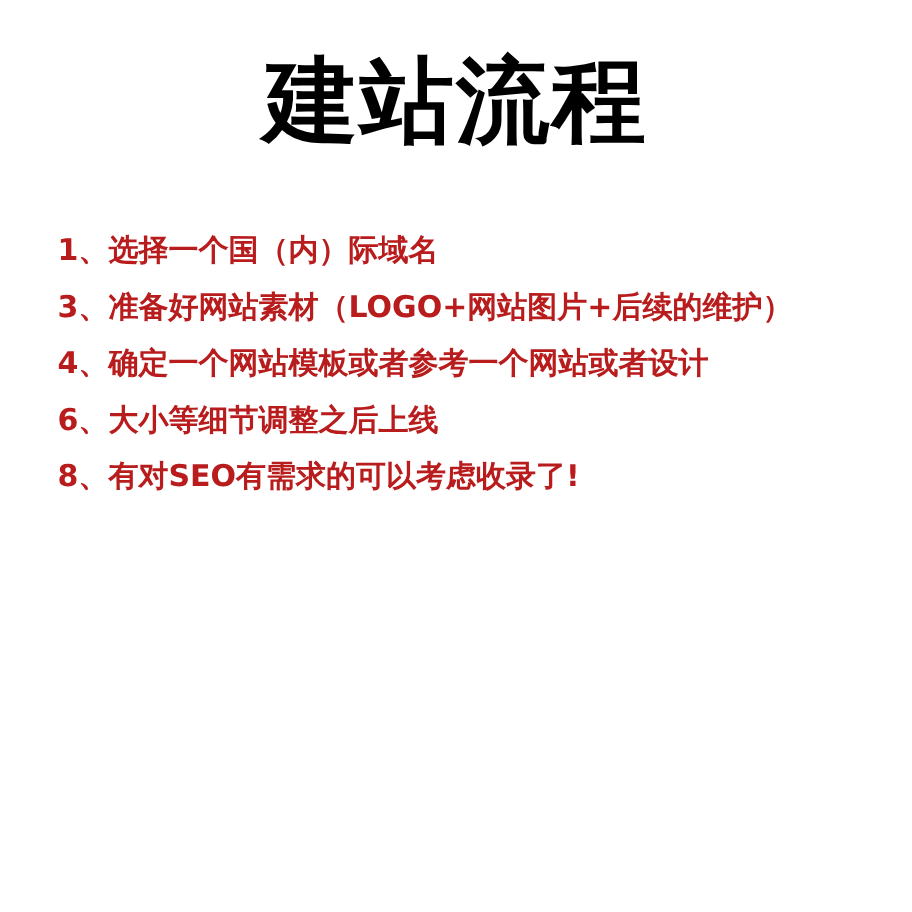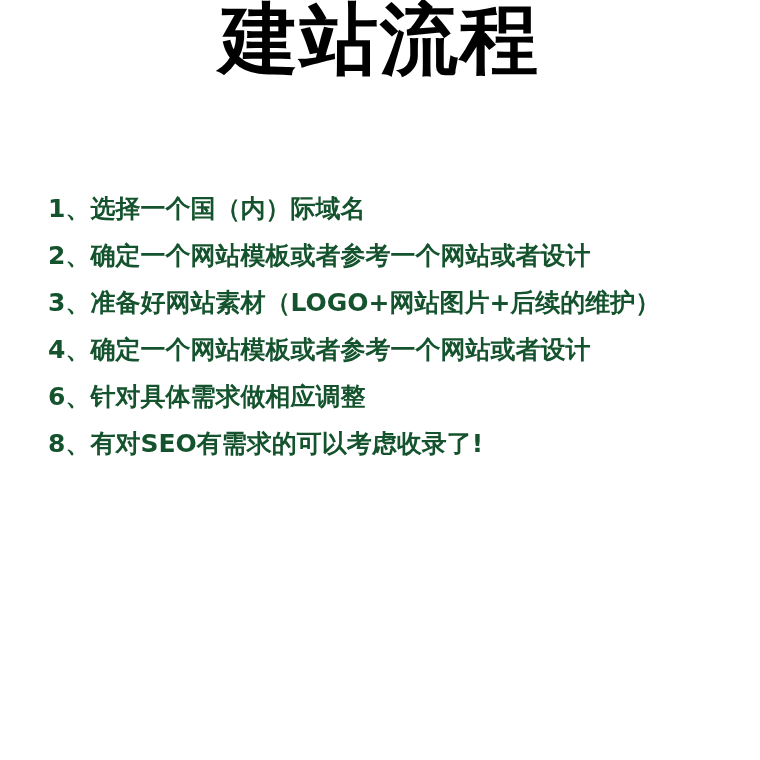--- a/index.html
+++ b/index.html
@@ -20,69 +20,67 @@
     position: relative;
     box-sizing: border-box;
   }
   .title {
     text-align: center;
     font-size: 78px;
     font-weight: bold;
     letter-spacing: 2px;
     line-height: 1;
     margin: 0;
+    padding-top: 46px;
     color: #000000;
     font-family: "DejaVu Sans", "Liberation Sans", sans-serif;
   }
   .steps {
     list-style: none;
     margin: 0;
     padding: 0;
     position: absolute;
     top: 196px;
     left: 48px;
     right: 14px;
   }
   .step {
     display: block;
     font-size: 25px;
     font-weight: bold;
     line-height: 1.0;
     margin-bottom: 22px;
     white-space: nowrap;
-    color: #14532d;
+    color: #b91c1c;
   }
   .step .num {
     display: inline;
   }
   .step .txt {
     display: inline;
   }
 </style>
 </head>
 <body>
 
 <div class="page">
 
   <h1 class="title">建站流程</h1>
 
   <ul class="steps">
     <li class="step">
       <span class="num">1、</span><span class="txt">选择一个国（内）际域名</span>
     </li>
     <li class="step">
-      <span class="num">2、</span><span class="txt">确定一个网站模板或者参考一个网站或者设计</span>
-    </li>
-    <li class="step">
       <span class="num">3、</span><span class="txt">准备好网站素材（LOGO+网站图片+后续的维护）</span>
     </li>
     <li class="step">
       <span class="num">4、</span><span class="txt">确定一个网站模板或者参考一个网站或者设计</span>
     </li>
     <li class="step">
-      <span class="num">6、</span><span class="txt">针对具体需求做相应调整</span>
+      <span class="num">6、</span><span class="txt">大小等细节调整之后上线</span>
     </li>
     <li class="step">
       <span class="num">8、</span><span class="txt">有对SEO有需求的可以考虑收录了!</span>
     </li>
   </ul>
 
 </div>
 
 </body></html>

